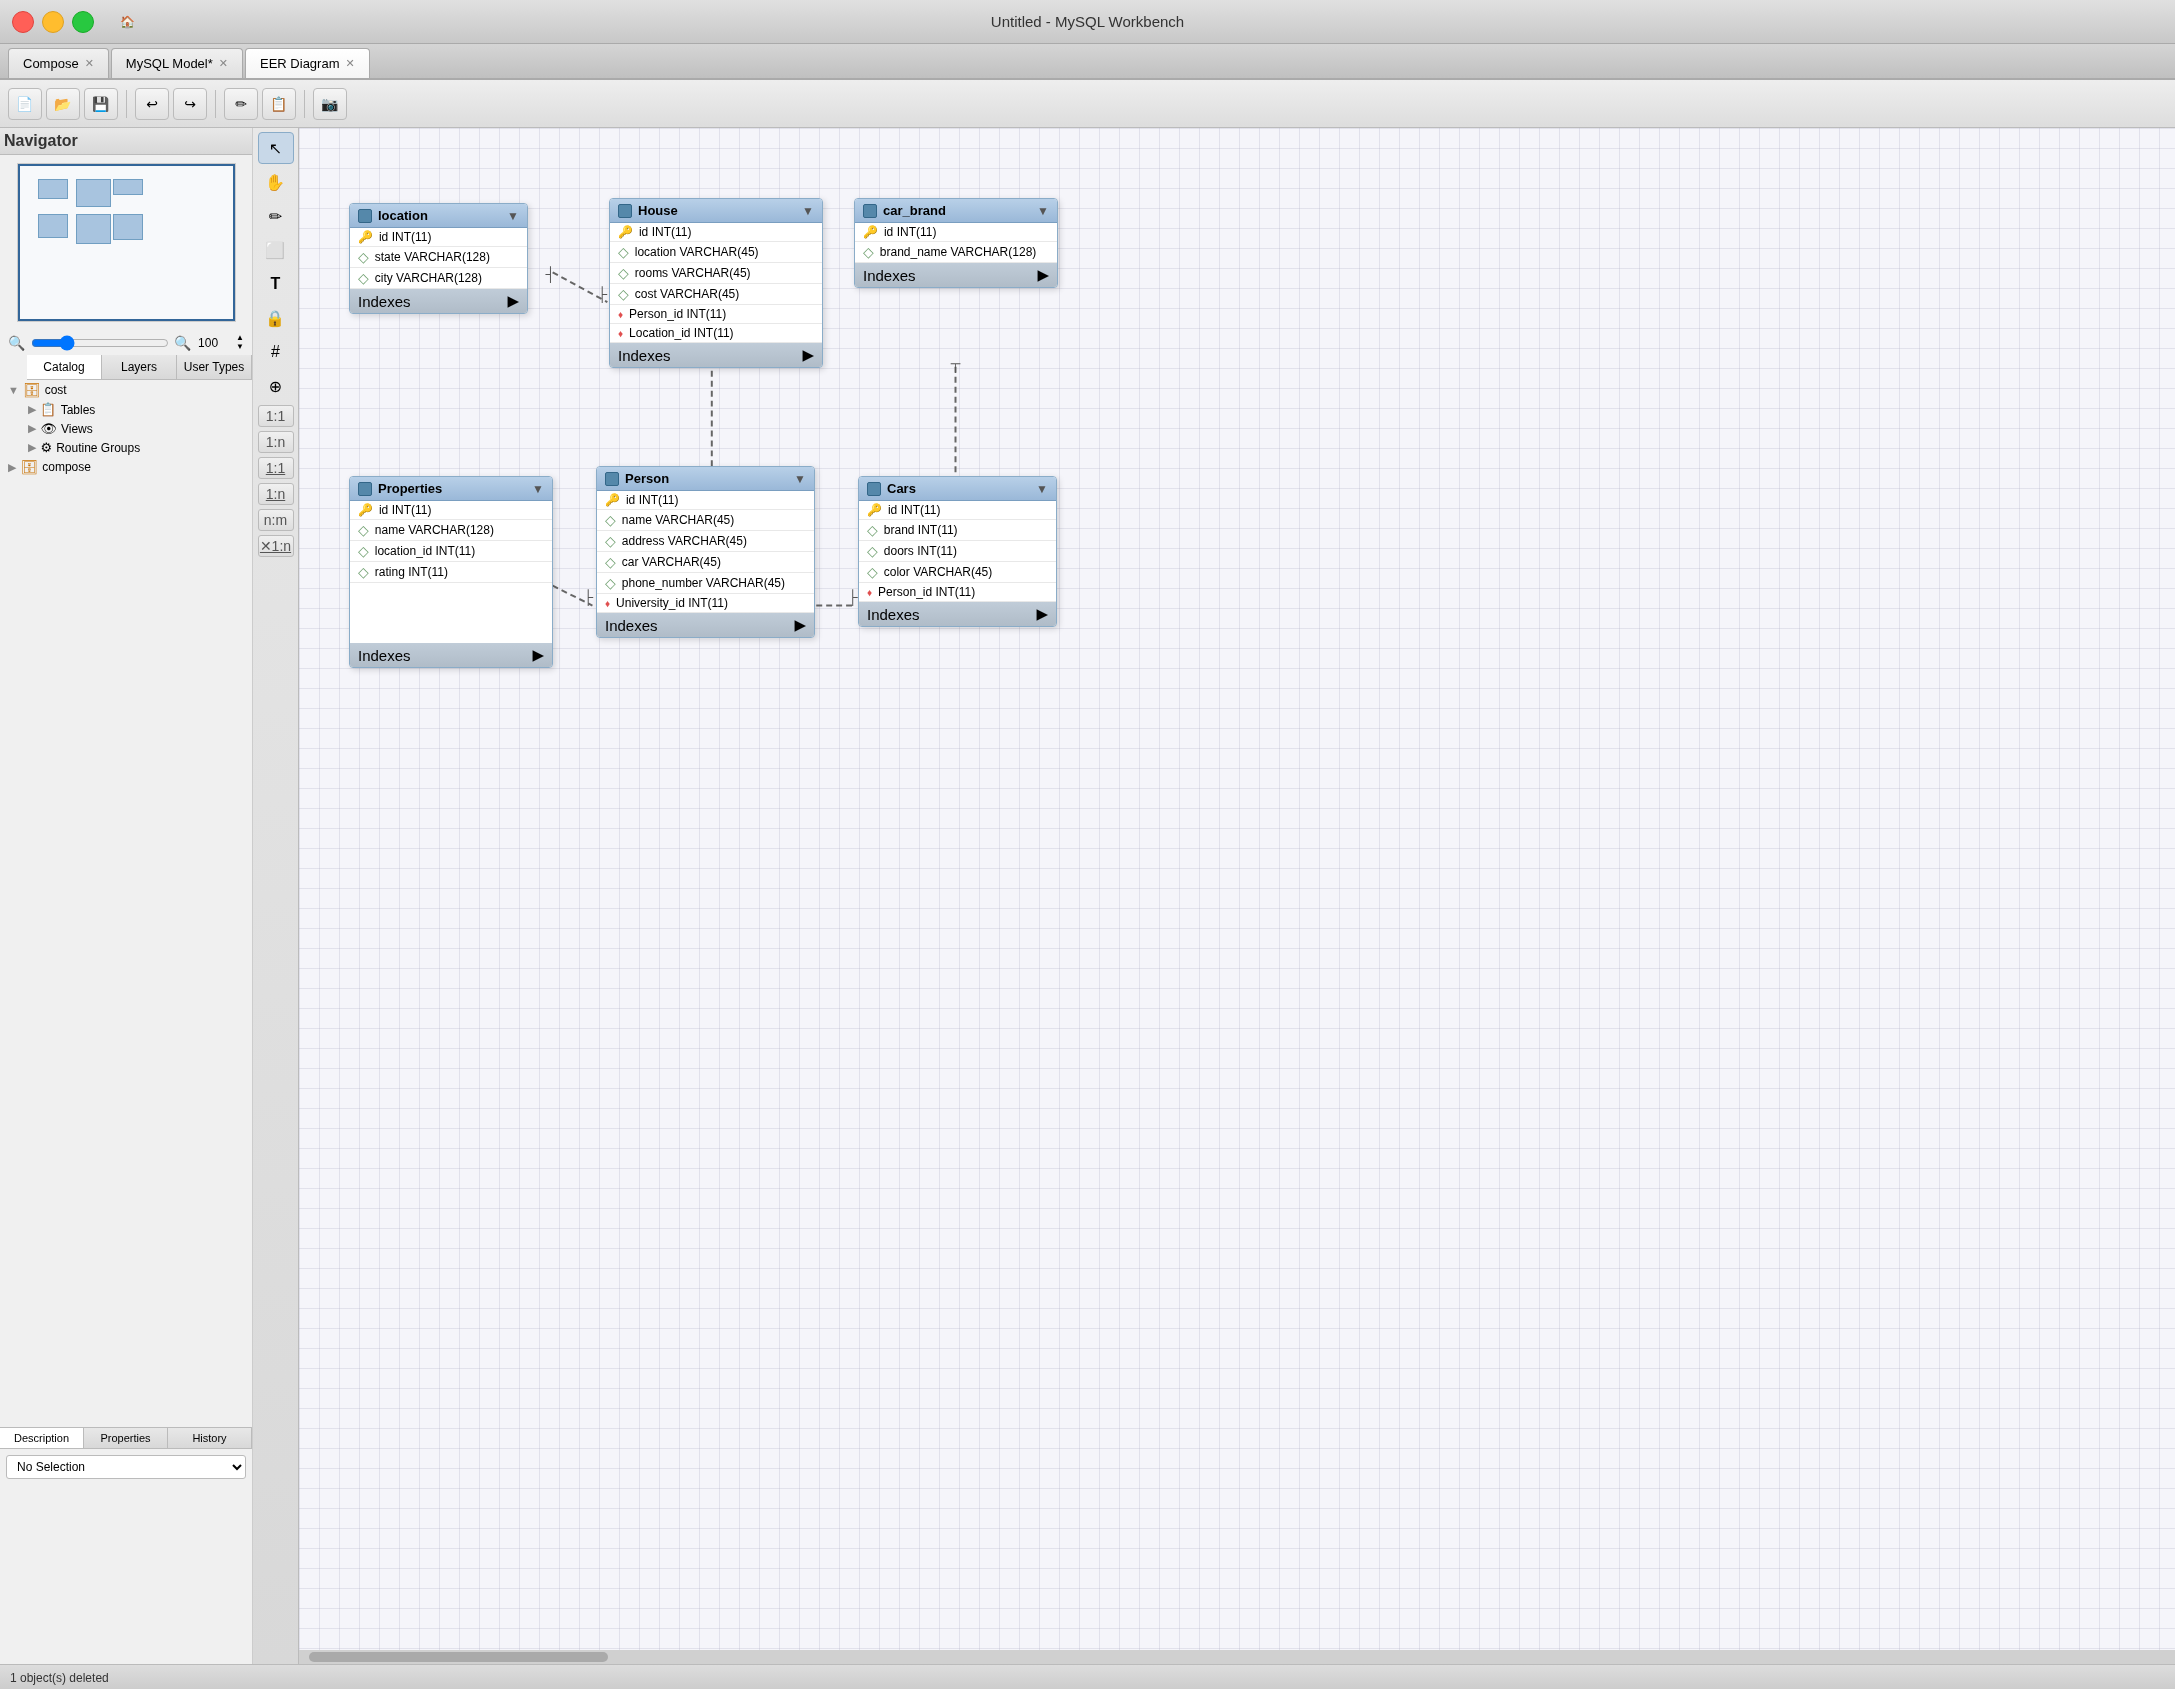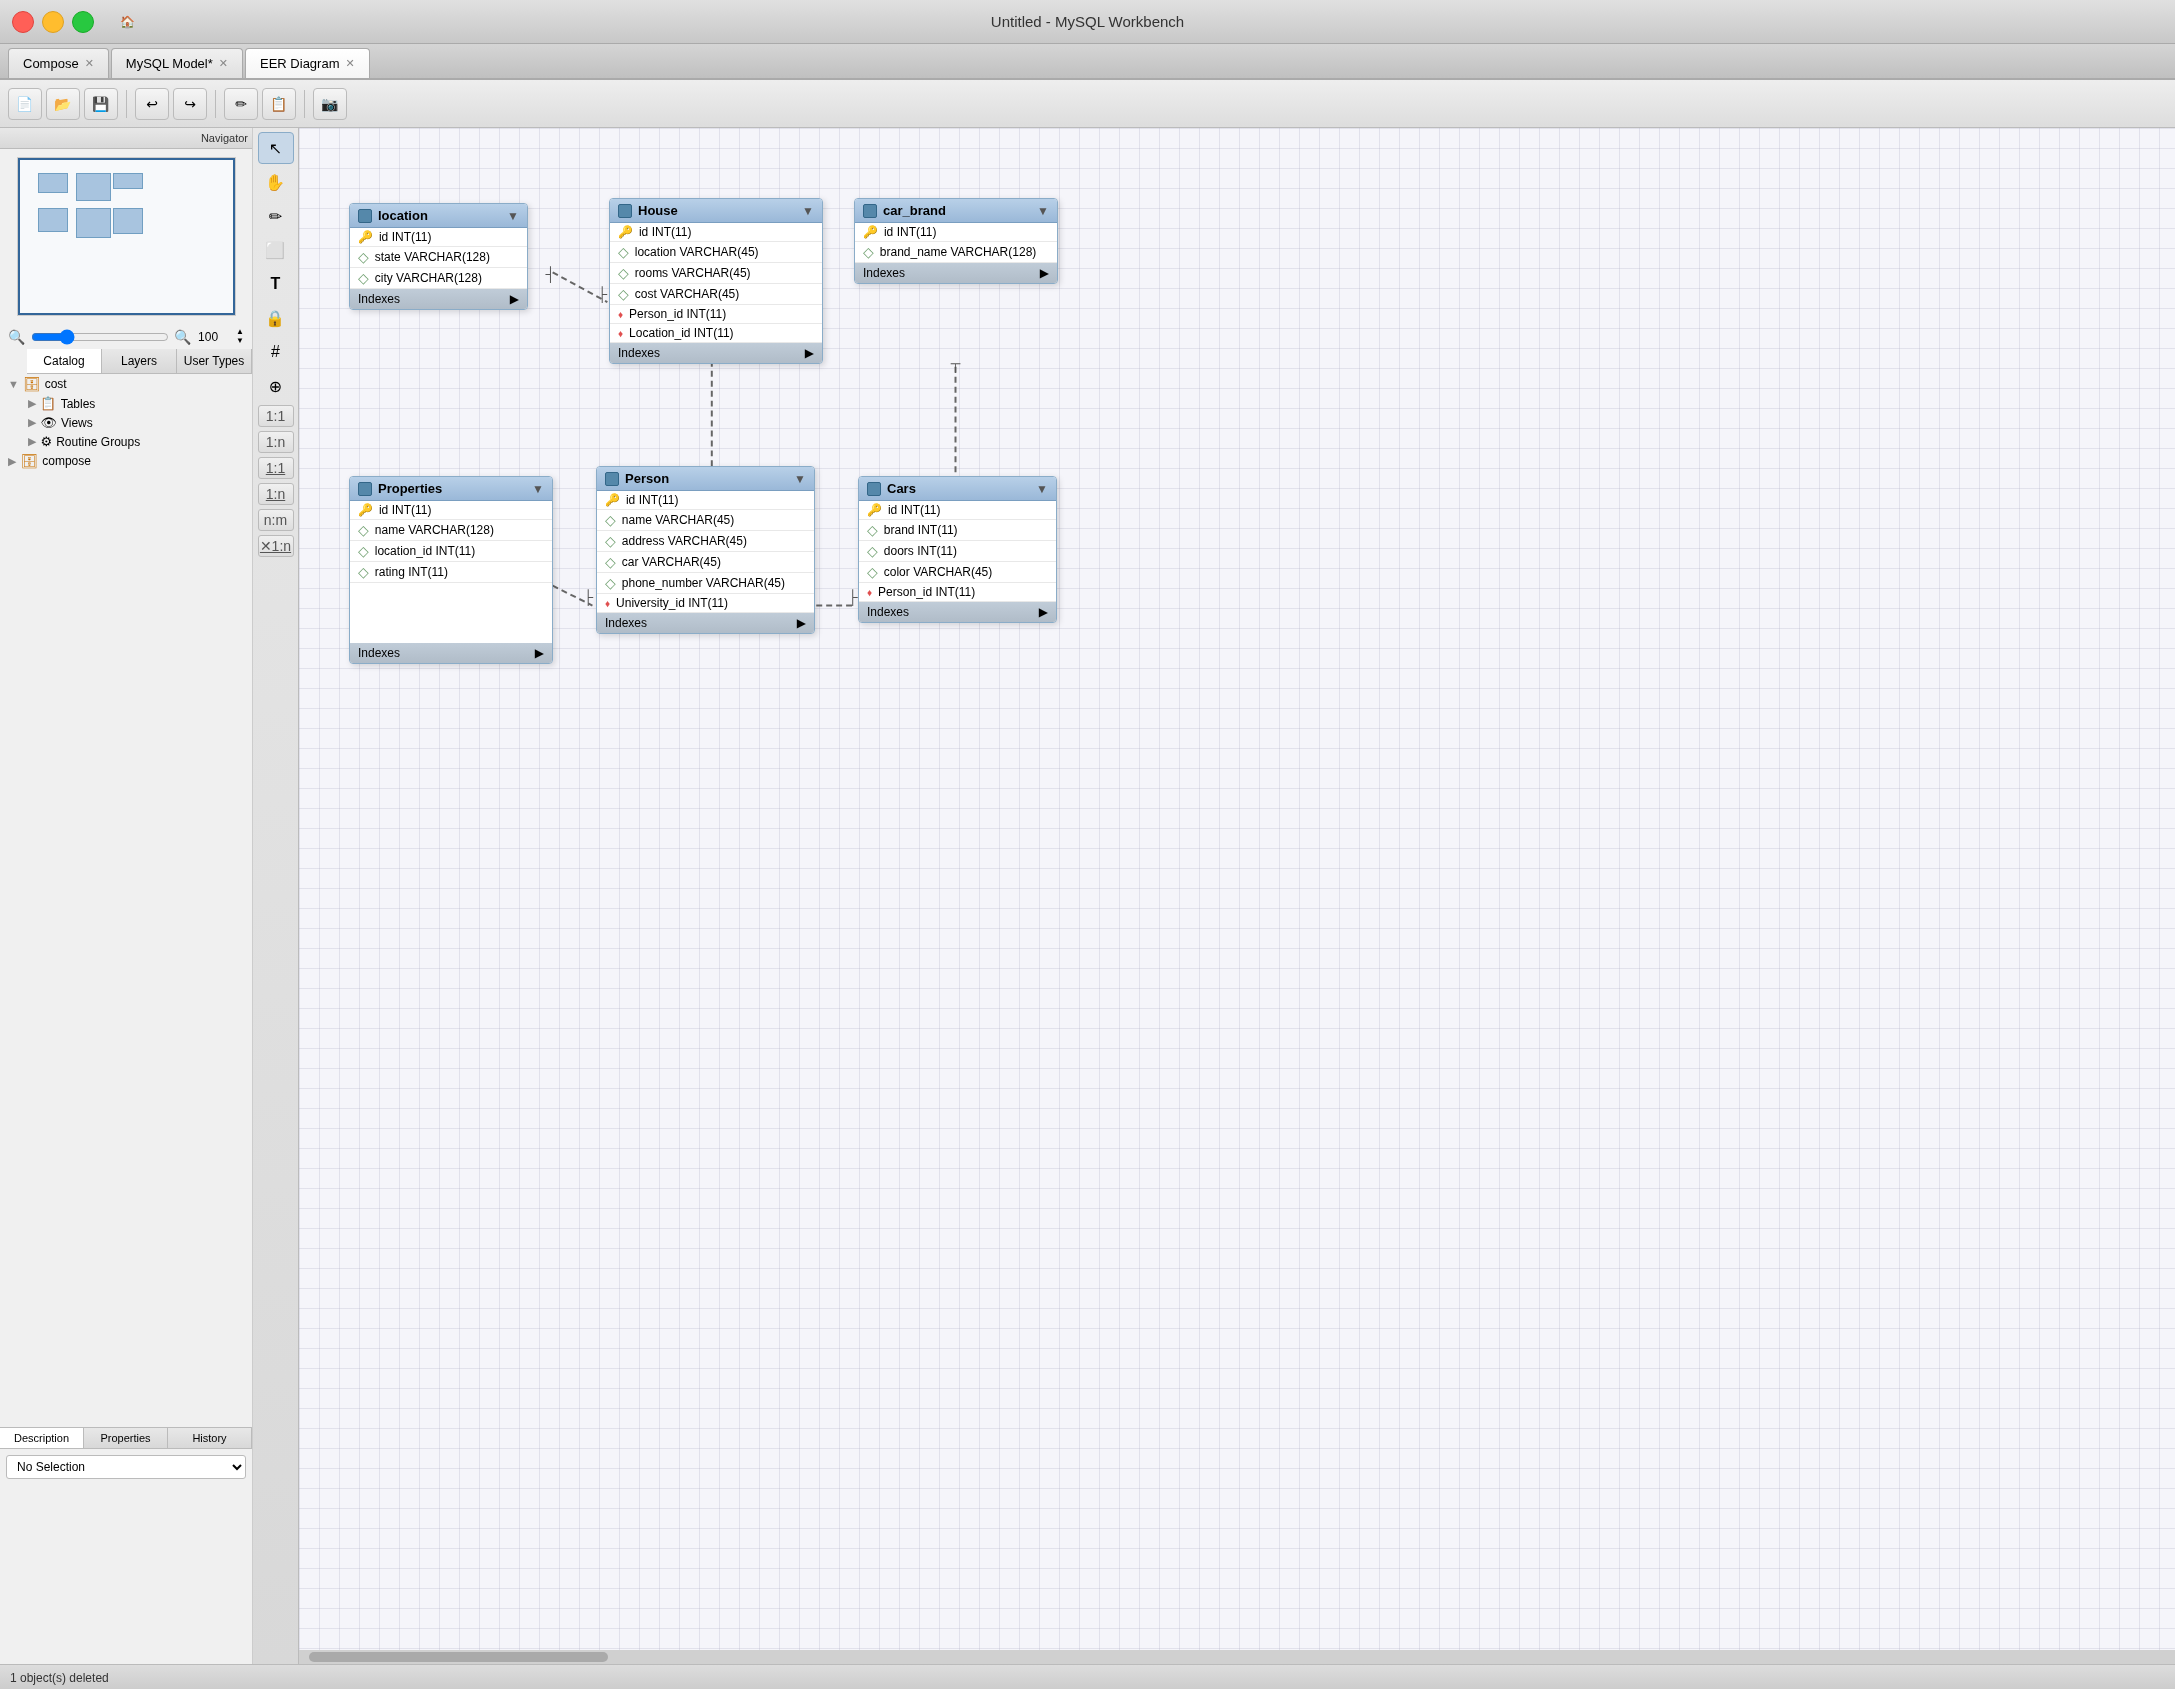--- a/index.html
+++ b/index.html
@@ -72,24 +72,24 @@
     
     .main-layout { display: flex; height: calc(1690px - 44px - 36px - 48px - 26px); }
 
     
     .left-panel { width: 253px; background: #f0f0f0; border-right: 1px solid #ccc; display: flex; flex-direction: column; flex-shrink: 0; }
 
     
     .navigator-header {
       background: linear-gradient(to bottom, #e8e8e8, #d8d8d8);
       border-bottom: 1px solid #bbb;
-      text-align: right;
+      text-align: left;
       padding: 4px;
-      font-size: 11px;
-      font-weight: normal;
+      font-size: 16px;
+      font-weight: bold;
       color: #333;
     }
     .navigator-canvas {
       width: 219px; height: 159px;
       background: white;
       margin: 8px auto;
       border: 1px solid #ccc;
       position: relative;
       overflow: hidden;
     }
@@ -206,21 +206,21 @@
       padding: 2px 8px;
       gap: 6px;
       border-bottom: 1px solid #e8e8e8;
     }
     .field-icon-pk { color: #c8a020; font-size: 12px; }
     .field-icon-fk { color: #e05050; font-size: 10px; }
     .field-icon-null { color: #70a070; font-size: 14px; }
     .eer-indexes {
       background: linear-gradient(to bottom, #c0ccd8, #b0bcc8);
       padding: 3px 8px;
-      font-size: 12px;
+      font-size: 15px;
       display: flex;
       align-items: center;
       justify-content: space-between;
       cursor: pointer;
     }
 
     
     .connectors-svg {
       position: absolute;
       top: 0; left: 0;

